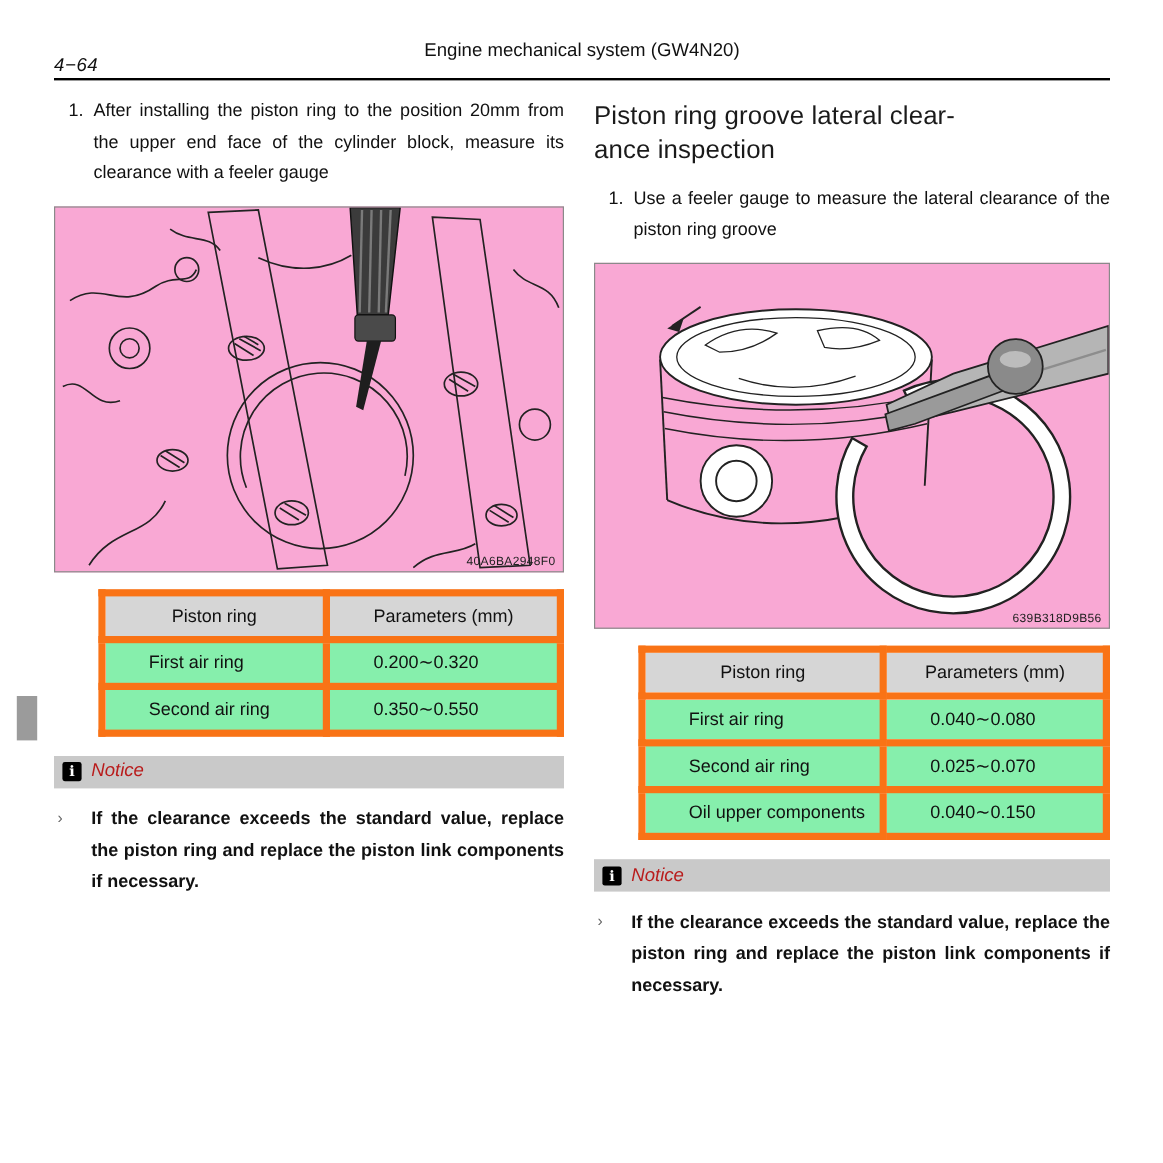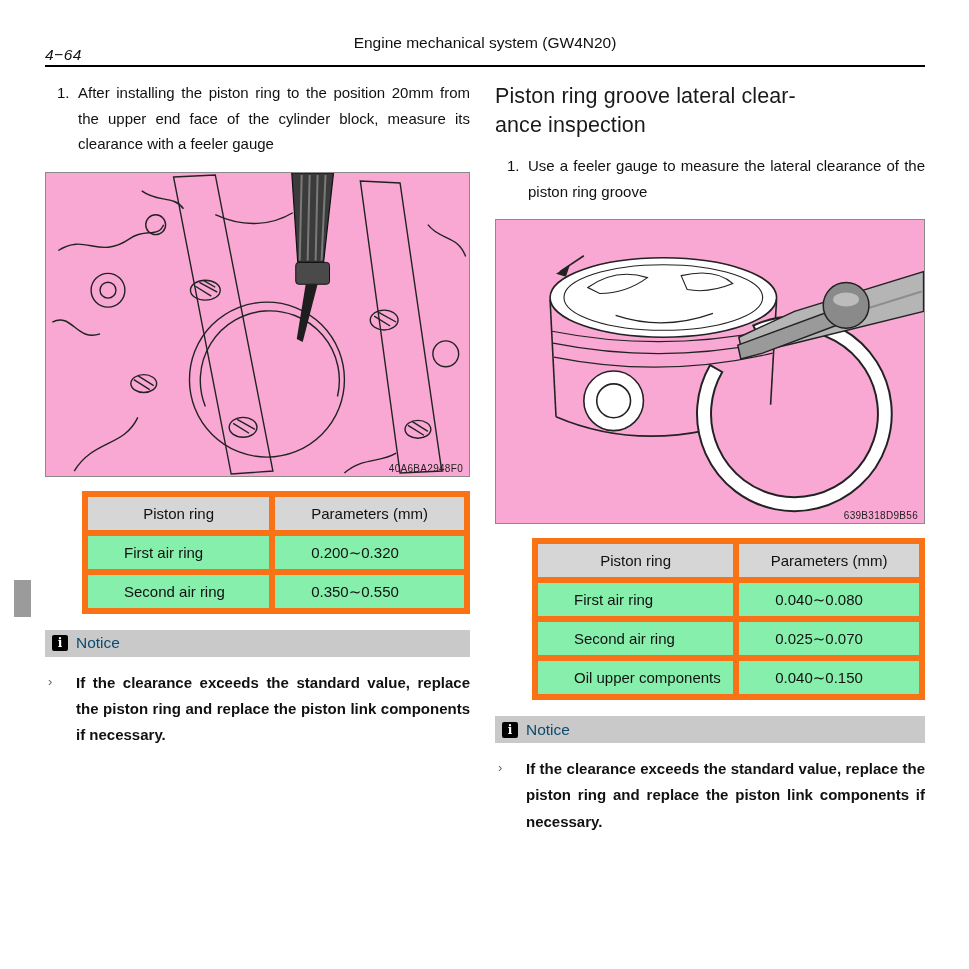--- a/index.html
+++ b/index.html
@@ -56,21 +56,21 @@
   .notice-bar {
     background: #c9c9c9; height: 27px; display: flex; align-items: center;
     gap: 8px; padding: 0 7px; margin: 0 0 13px 0;
   }
   .notice-icon {
     width: 16px; height: 16px; background: #000; color: #fff;
     font-size: 12px; font-weight: bold; border-radius: 2px; flex: none;
     display: flex; align-items: center; justify-content: center;
     font-family: "DejaVu Serif", serif;
   }
-  .notice-label { font-size: 15.5px; color: #0c4a6e; }
+  .notice-label { font-size: 15.5px; color: #b91c1c; font-style: italic; }
 
   .notice-item { display: flex; margin-bottom: 10px; }
   .notice-marker { width: 31px; padding-left: 3px; flex: none; color: #666; font-size: 13px; line-height: 1.8; }
   .notice-text { flex: 1; margin: 0; font-size: 15px; line-height: 1.75; text-align: justify; font-weight: bold; }
 
   .edge-tab { position: absolute; left: 14px; top: 580px; width: 17px; height: 37px; background: #9b9b9b; }
 </style>
 </head>
 <body>
 

